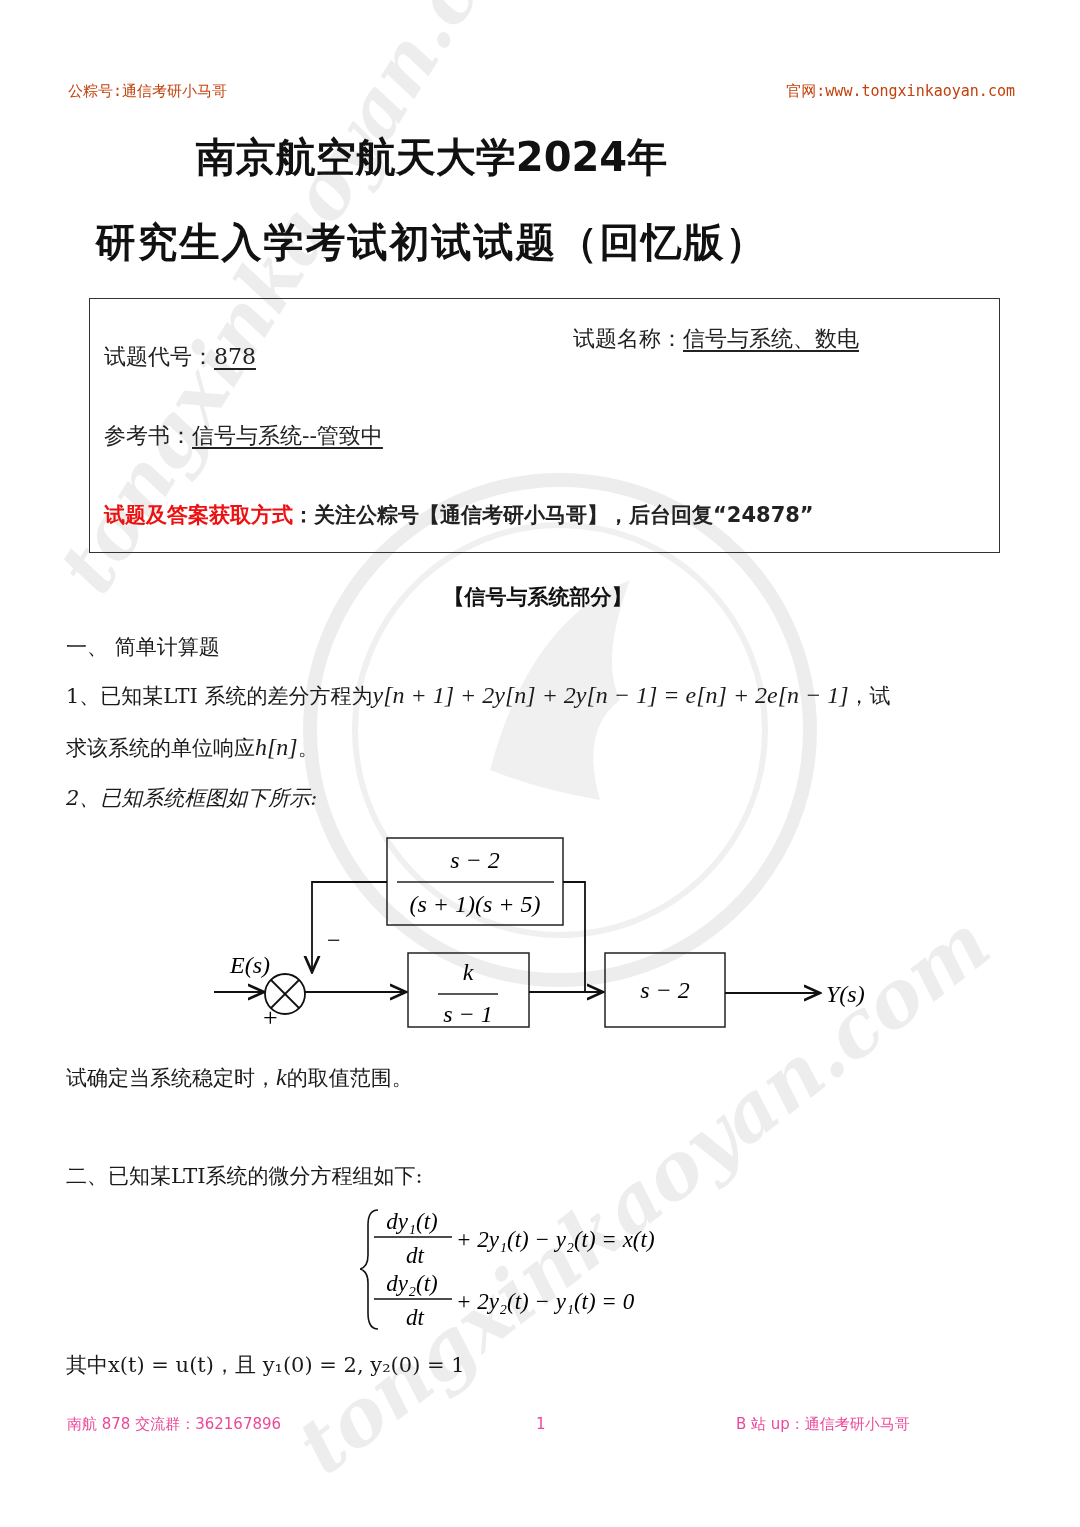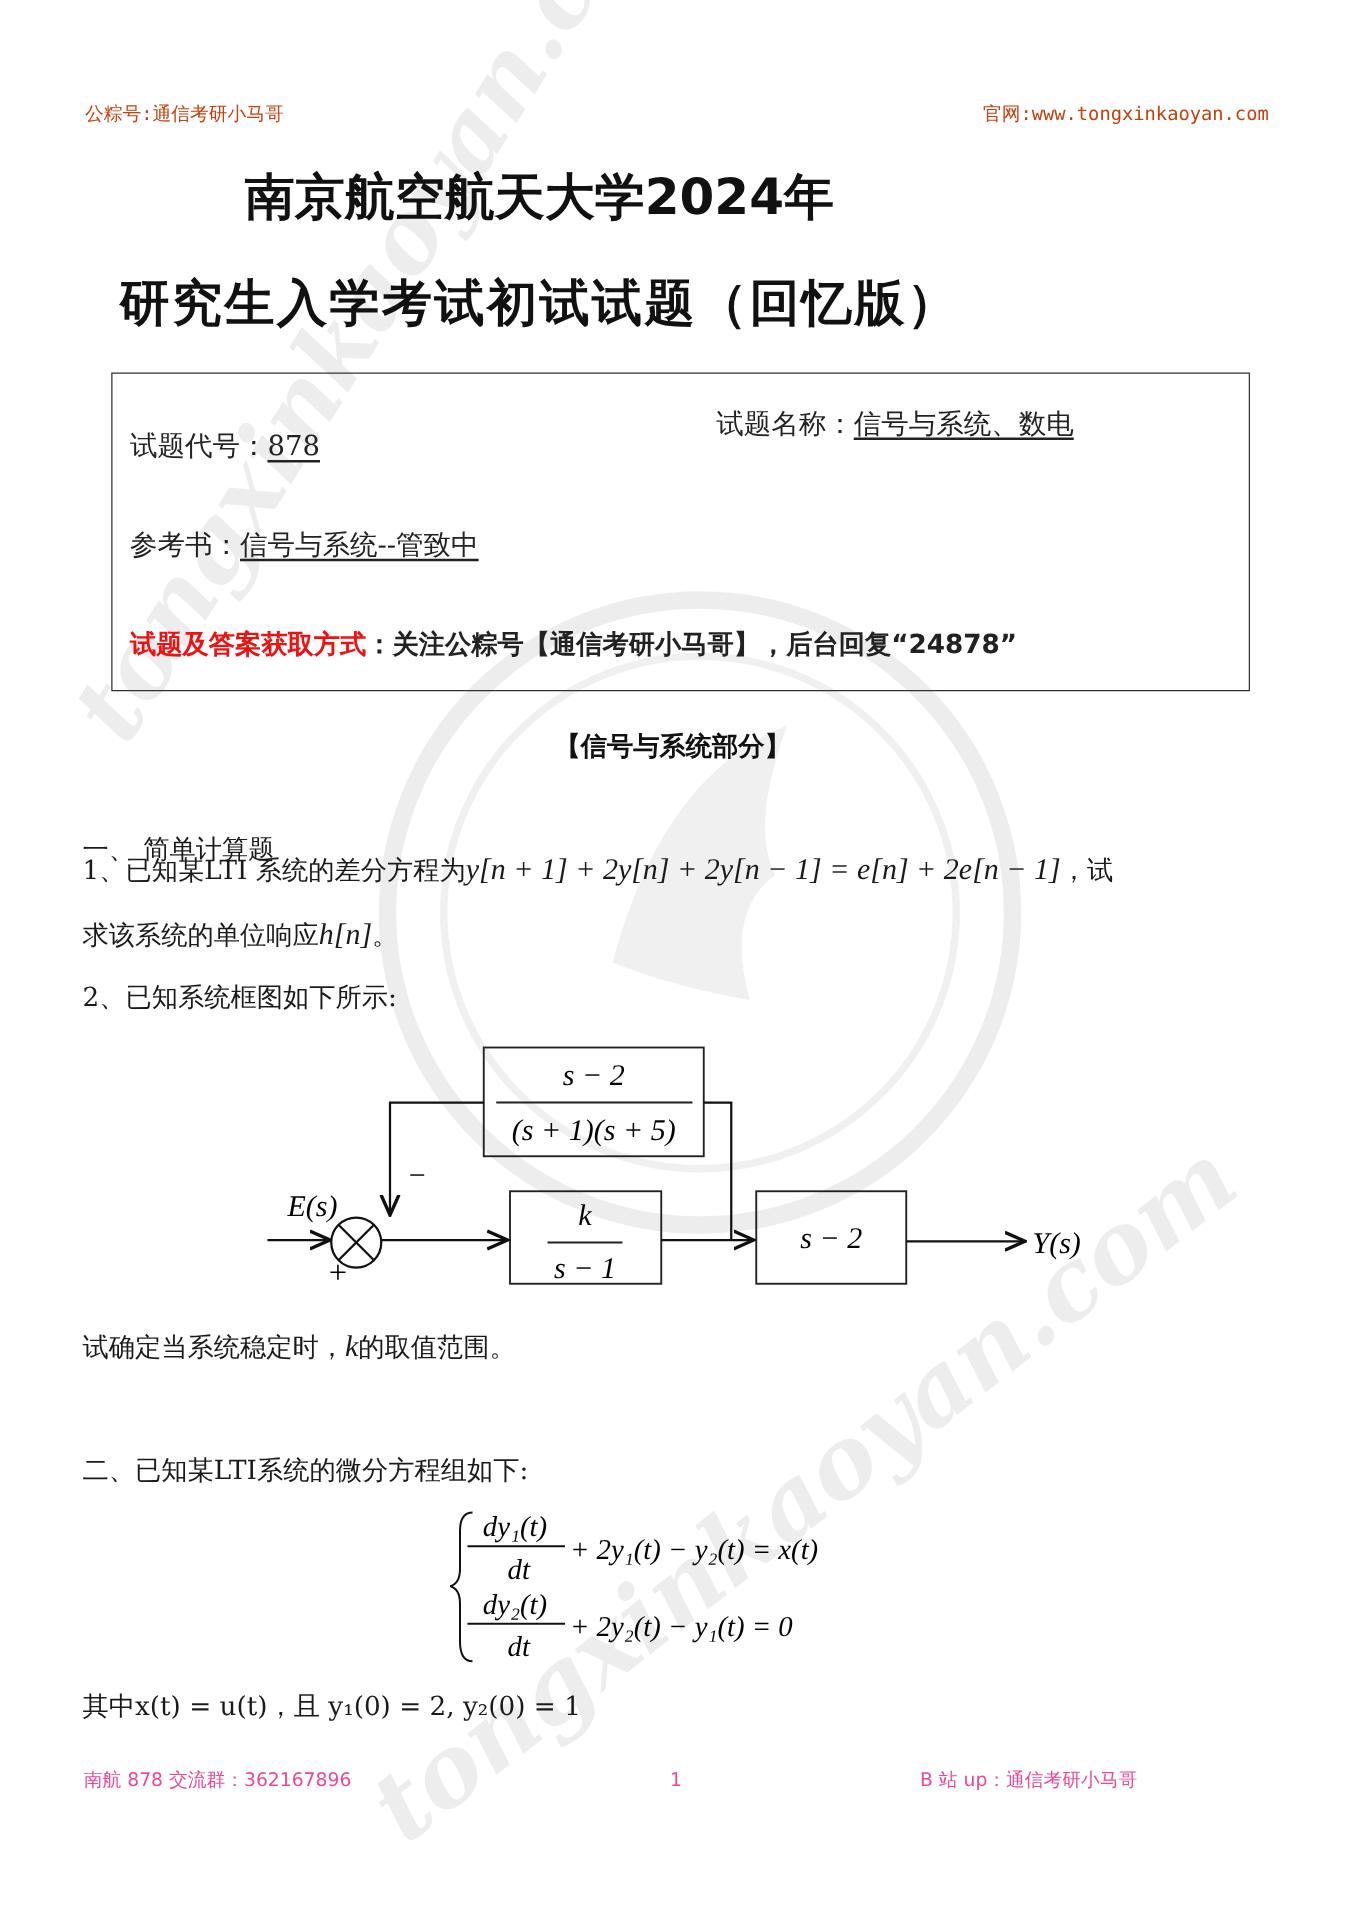--- a/index.html
+++ b/index.html
@@ -46,28 +46,28 @@
 </div>
 <div class="abs info" style="left:104px;top:421px;">
   <span>参考书：</span><u>信号与系统--管致中</u>
 </div>
 <div class="abs info" style="left:104px;top:501px;font-size:21px;">
   <span class="red">试题及答案获取方式</span><span class="boldline">：关注公粽号【通信考研小马哥】，后台回复“24878”</span>
 </div>
 
 <div class="abs boldline" style="left:0;width:1076px;text-align:center;top:583px;font-size:21px;">【信号与系统部分】</div>
 
-<div class="abs body" style="left:66px;top:633px;margin-top:32px;">一、  简单计算题</div>
+<div class="abs body" style="left:66px;top:633px;">一、  简单计算题</div>
 <div class="abs body" style="left:66px;top:682px;white-space:nowrap;">
   <span>1、已知某LTI 系统的差分方程为</span><span class="math" style="font-size:24px;">y[n + 1] + 2y[n] + 2y[n − 1] = e[n] + 2e[n − 1]</span><span>，试</span>
 </div>
 <div class="abs body" style="left:66px;top:734px;">
   <span>求该系统的单位响应</span><span class="math" style="font-size:24px;">h[n]</span><span>。</span>
 </div>
-<div class="abs body" style="left:66px;top:784px;">2、已知系统框图如下所示:</div>
+<div class="abs body" style="left:66px;top:784px;font-style:italic;">2、已知系统框图如下所示:</div>
 
 <svg class="abs" style="left:200px;top:830px;" width="680" height="210" viewBox="0 0 680 210">
   <defs>
     <marker id="arr" markerWidth="10" markerHeight="10" refX="9" refY="5" orient="auto">
       <path d="M0,1 L9,5 L0,9" fill="none" stroke="#111" stroke-width="1.5"></path>
     </marker>
   </defs>
 
   <rect x="187" y="8" width="176" height="87" fill="none" stroke="#222" stroke-width="1.5"></rect>
   <text x="275" y="38" font-size="24" font-style="italic" text-anchor="middle">s − 2</text>

